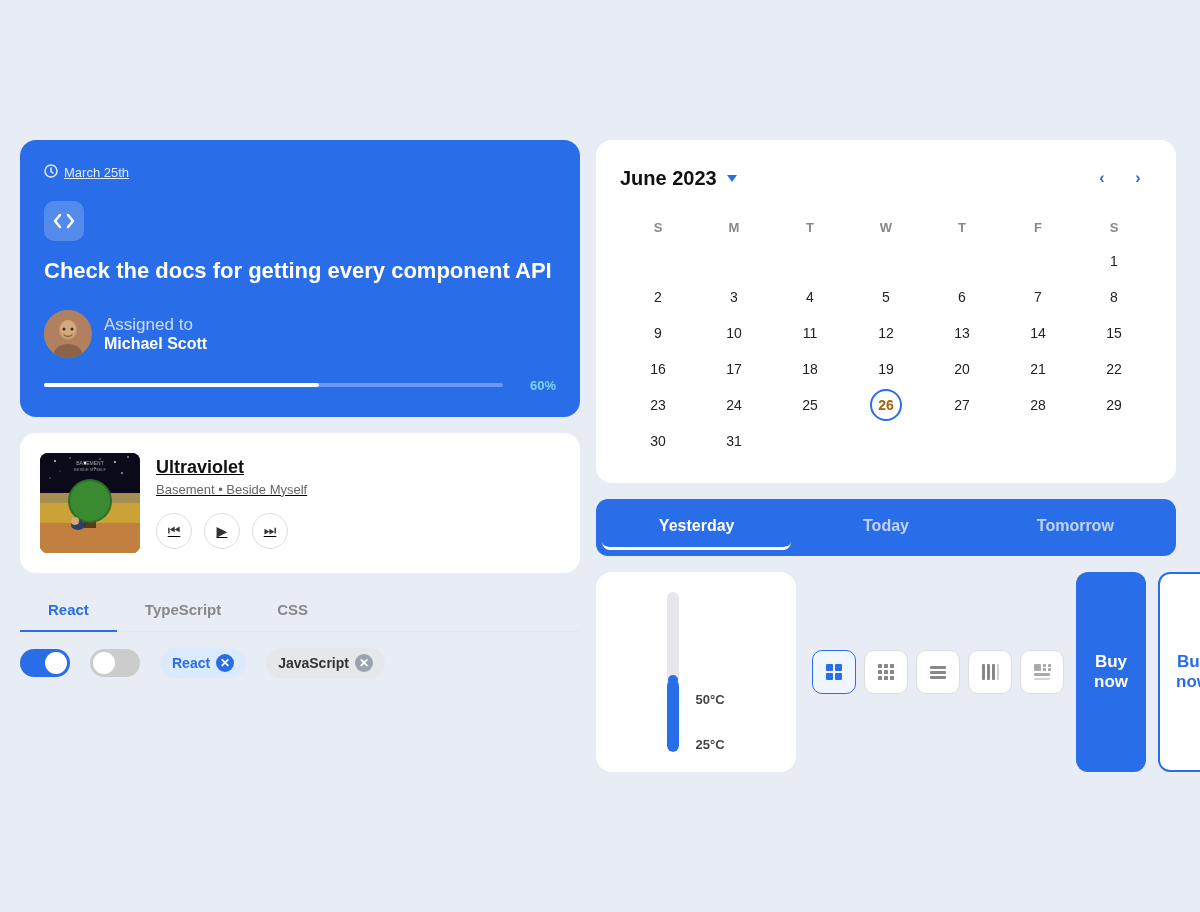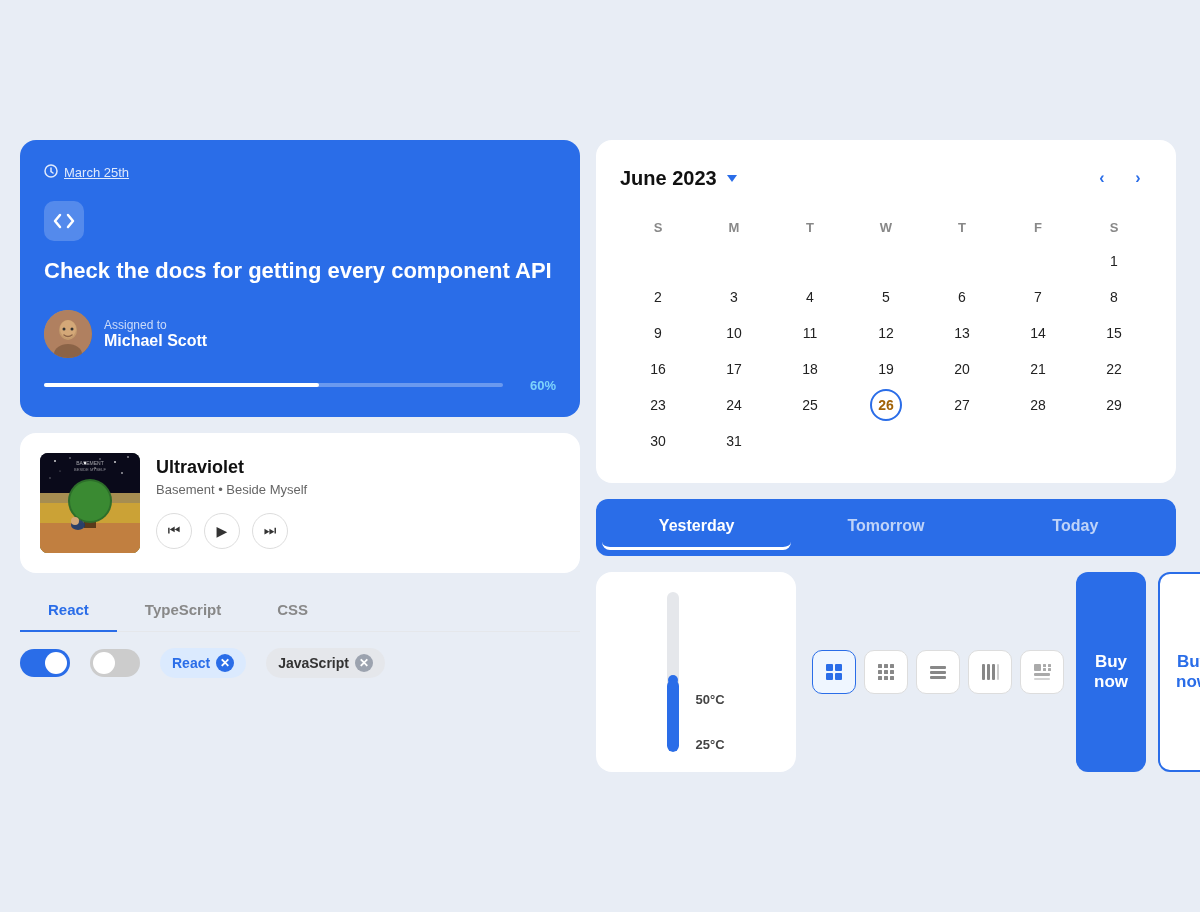--- a/index.html
+++ b/index.html
@@ -68,21 +68,21 @@
       display: flex;
       align-items: center;
       gap: 12px;
       margin-bottom: 20px;
     }
     .assignee-info {
       display: flex;
       flex-direction: column;
     }
     .assignee-label {
-      font-size: 12px;
+      font-size: 17px;
       color: rgba(255,255,255,0.75);
     }
     .assignee-name {
       font-size: 16px;
       font-weight: 600;
     }
     .progress-bar-container {
       display: flex;
       align-items: center;
       gap: 27px;
@@ -117,20 +117,21 @@
       width: 100px;
       height: 100px;
       border-radius: 8px;
       overflow: hidden;
       flex-shrink: 0;
       background: linear-gradient(135deg, #1a1a2e, #2d5a27);
       position: relative;
     }
     .music-info {
       flex: 1;
+      text-decoration: underline;
     }
     .music-title {
       font-size: 18px;
       font-weight: 700;
       color: #111;
       margin-bottom: 4px;
     }
     .music-subtitle {
       font-size: 13px;
       color: #666;
@@ -611,22 +612,22 @@
         <div class="cal-day">27</div>
         <div class="cal-day">28</div>
         <div class="cal-day">29</div>
         <div class="cal-day">30</div>
         <div class="cal-day">31</div>
       </div>
     </div>
 
     <div class="day-tabs-card">
       <div class="day-tab active">Yesterday</div>
+      <div class="day-tab">Today</div>
       <div class="day-tab">Tomorrow</div>
-      <div class="day-tab">Today</div>
     </div>
 
     <div class="bottom-row">
 
       <div class="thermo-card">
         <div class="thermo-container">
           <div style="position:relative; width:12px; height:160px;">
 
             <div style="width:12px; height:160px; background:#e5e7eb; border-radius:6px; position:absolute; top:0; left:0; overflow:hidden;">
 

